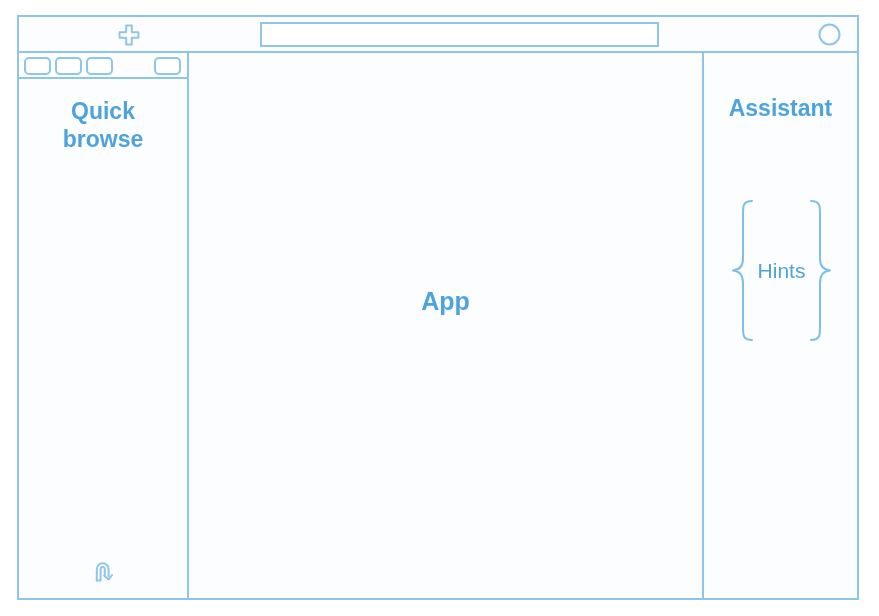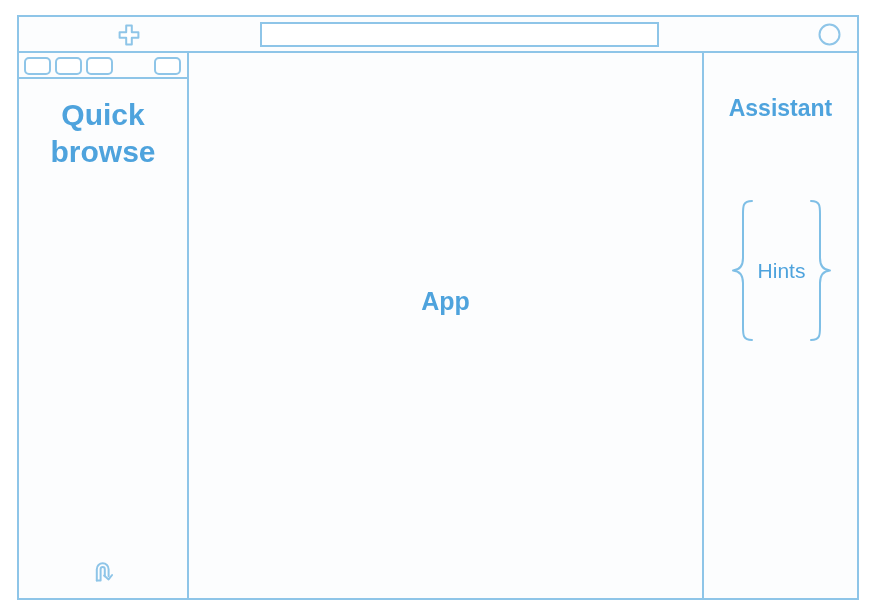--- a/index.html
+++ b/index.html
@@ -129,21 +129,21 @@
     position: relative;
     min-height: 0;
   }
 
   #quick-browse-title {
     position: absolute;
     left: 0;
     right: 0;
     top: 18px;
     text-align: center;
-    font-size: 30px;
+    font-size: 23px;
     font-weight: bold;
     line-height: 1.22;
     color: var(--ink);
     padding: 0 14px;
     box-sizing: border-box;
   }
 
   #history-back-button {
     position: absolute;
     left: 50%;

